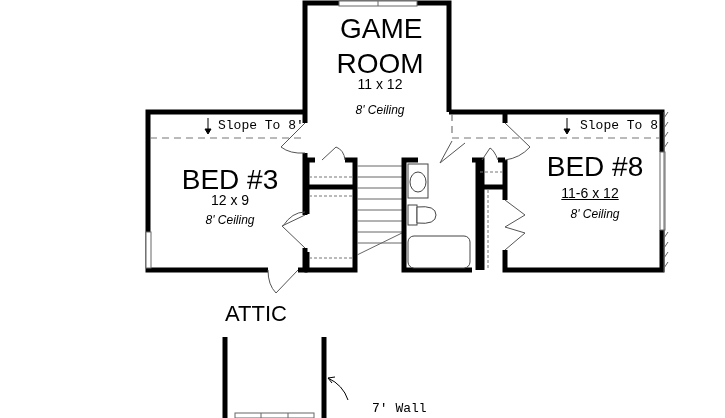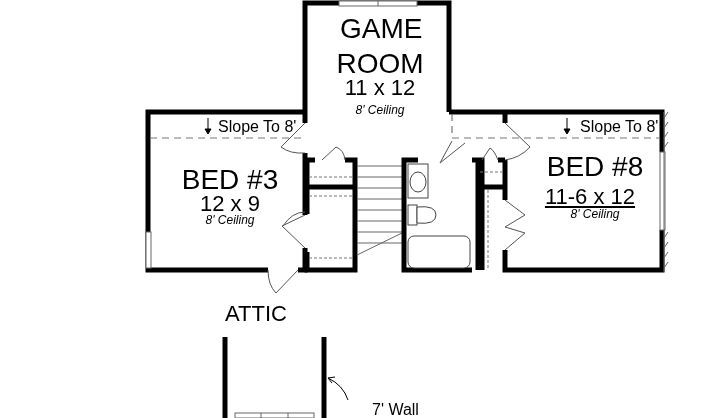--- a/index.html
+++ b/index.html
@@ -1,22 +1,22 @@
 <!DOCTYPE html>
 <html><head>
 <meta charset="utf-8">
 <style>
   html, body { margin: 0; padding: 0; background: #ffffff; }
   body { width: 725px; height: 418px; overflow: hidden; position: relative; }
   #plan { position: absolute; left: 0; top: 0; }
   .lbl { position: absolute; color: #000; font-family: "Liberation Sans", sans-serif; white-space: nowrap; text-align: center; line-height: 1; }
   .room-name { font-size: 28px; }
-  .room-dim { font-size: 22px; }
+  .room-dim { font-size: 14px; }
   .room-ceil { font-size: 12px; font-style: italic; }
-  .note { font-size: 16px; }
+  .note { font-size: 13px; font-family: Liberation Mono, monospace; }
 </style>
 </head>
 <body>
 
 <svg id="plan" width="725" height="418" viewBox="0 0 725 418" xmlns="http://www.w3.org/2000/svg">
 
   <g fill="none" stroke="#000" stroke-width="5">
     <path d="M305 112 V3 H449 V112"></path>
   </g>
 

